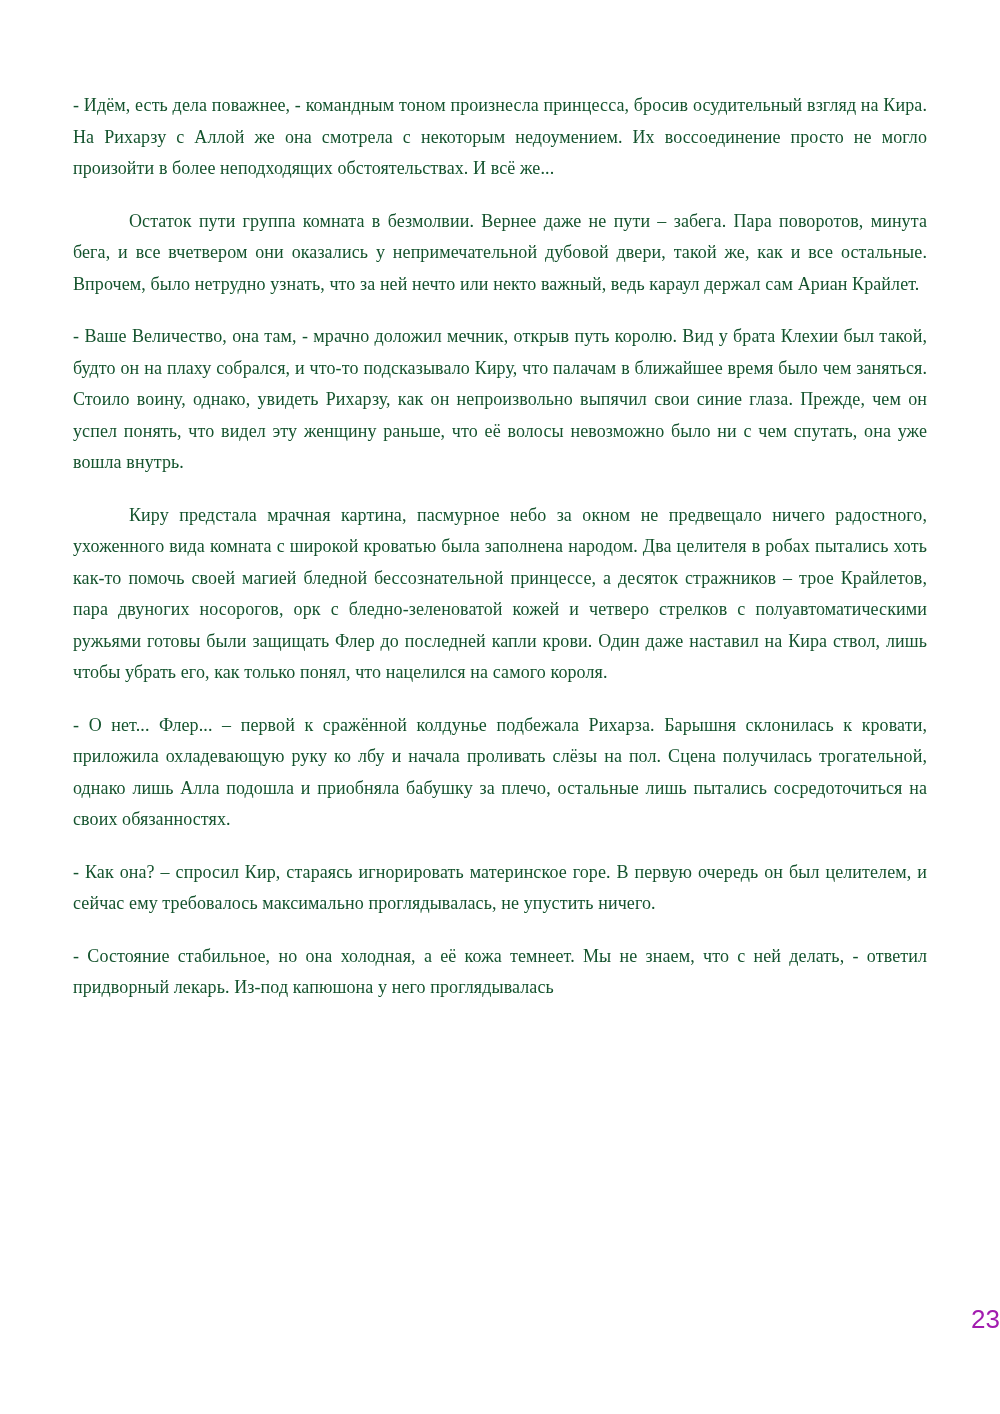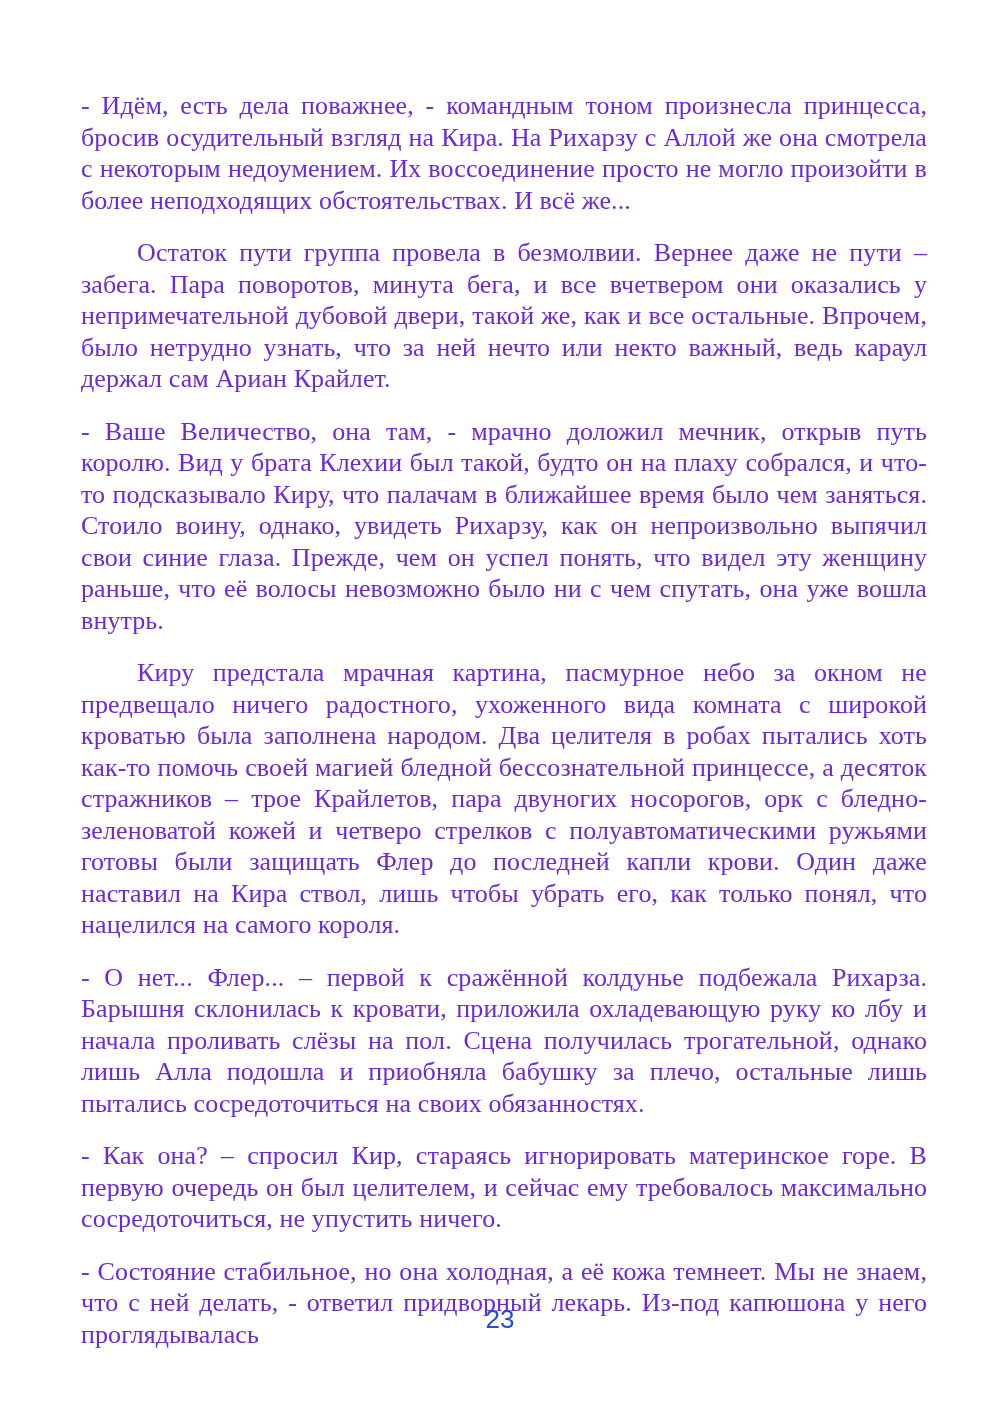--- a/index.html
+++ b/index.html
@@ -16,50 +16,50 @@
     font-family: "Liberation Serif", "DejaVu Serif", serif;
     color: #000000;
   }
   .text-block {
     position: absolute;
     top: 90px;
     left: 73px;
     width: 854px;
   }
   p.para {
-    margin: 0 0 21px 8px;
+    margin: 0 0 21px 0;
     padding: 0;
-    font-size: 26px;
+    font-size: 18px;
     line-height: 31.5px;
     text-align: justify;
     letter-spacing: 0.1px;
-    color: #6d28d9;
+    color: #14532d;
   }
   p.para-indent {
     text-indent: 56px;
   }
   .page-number {
     position: absolute;
     top: 1303px;
     left: 0;
     width: 100%;
-    text-align: center;
+    text-align: right;
     font-family: "Liberation Sans", "DejaVu Sans", sans-serif;
     font-size: 26px;
     line-height: 32px;
-    color: #1d4ed8;
+    color: #a21caf;
   }
 </style>
 </head>
 <body>
 
 <div class="page">
   <div class="text-block">
     <p class="para">- Идём, есть дела поважнее, - командным тоном произнесла принцесса, бросив осудительный взгляд на Кира. На Рихарзу с Аллой же она смотрела с некоторым недоумением. Их воссоединение просто не могло произойти в более неподходящих обстоятельствах. И всё же...</p>
-    <p class="para para-indent">Остаток пути группа провела в безмолвии. Вернее даже не пути – забега. Пара поворотов, минута бега, и все вчетвером они оказались у непримечательной дубовой двери, такой же, как и все остальные. Впрочем, было нетрудно узнать, что за ней нечто или некто важный, ведь караул держал сам Ариан Крайлет.</p>
+    <p class="para para-indent">Остаток пути группа комната в безмолвии. Вернее даже не пути – забега. Пара поворотов, минута бега, и все вчетвером они оказались у непримечательной дубовой двери, такой же, как и все остальные. Впрочем, было нетрудно узнать, что за ней нечто или некто важный, ведь караул держал сам Ариан Крайлет.</p>
     <p class="para">- Ваше Величество, она там, - мрачно доложил мечник, открыв путь королю. Вид у брата Клехии был такой, будто он на плаху собрался, и что-то подсказывало Киру, что палачам в ближайшее время было чем заняться. Стоило воину, однако, увидеть Рихарзу, как он непроизвольно выпячил свои синие глаза. Прежде, чем он успел понять, что видел эту женщину раньше, что её волосы невозможно было ни с чем спутать, она уже вошла внутрь.</p>
     <p class="para para-indent">Киру предстала мрачная картина, пасмурное небо за окном не предвещало ничего радостного, ухоженного вида комната с широкой кроватью была заполнена народом. Два целителя в робах пытались хоть как-то помочь своей магией бледной бессознательной принцессе, а десяток стражников – трое Крайлетов, пара двуногих носорогов, орк с бледно-зеленоватой кожей и четверо стрелков с полуавтоматическими ружьями готовы были защищать Флер до последней капли крови. Один даже наставил на Кира ствол, лишь чтобы убрать его, как только понял, что нацелился на самого короля.</p>
     <p class="para">- О нет... Флер... – первой к сражённой колдунье подбежала Рихарза. Барышня склонилась к кровати, приложила охладевающую руку ко лбу и начала проливать слёзы на пол. Сцена получилась трогательной, однако лишь Алла подошла и приобняла бабушку за плечо, остальные лишь пытались сосредоточиться на своих обязанностях.</p>
-    <p class="para">- Как она? – спросил Кир, стараясь игнорировать материнское горе. В первую очередь он был целителем, и сейчас ему требовалось максимально сосредоточиться, не упустить ничего.</p>
+    <p class="para">- Как она? – спросил Кир, стараясь игнорировать материнское горе. В первую очередь он был целителем, и сейчас ему требовалось максимально проглядывалась, не упустить ничего.</p>
     <p class="para">- Состояние стабильное, но она холодная, а её кожа темнеет. Мы не знаем, что с ней делать, - ответил придворный лекарь. Из-под капюшона у него проглядывалась</p>
   </div>
   <div class="page-number">23</div>
 </div>
 
 </body></html>

